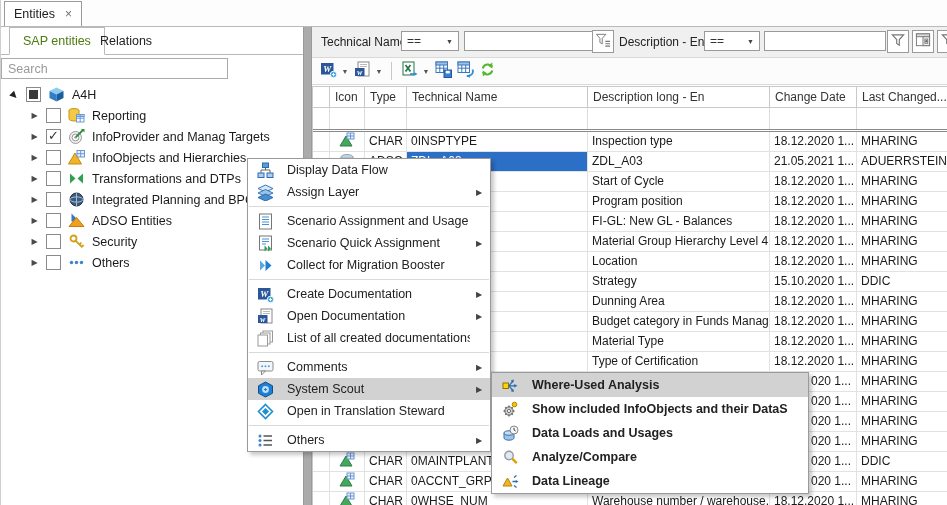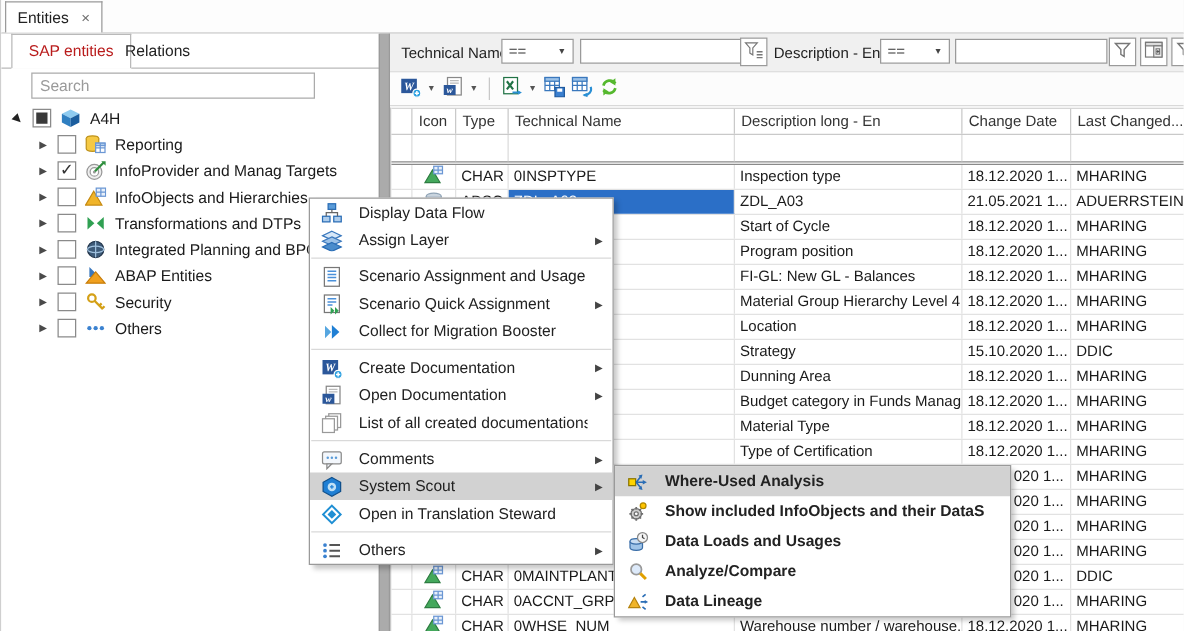--- a/index.html
+++ b/index.html
@@ -9,23 +9,23 @@
   
   .tabstrip{position:absolute;left:0;top:0;width:947px;height:26px;background:#fdfdfd;border-bottom:1px solid #b9b9b9;}
   .doc-tab{position:absolute;left:3px;top:1px;height:25px;background:#fff;border:1px solid #9a9a9a;border-bottom:none;
            display:flex;align-items:center;gap:10px;padding:0 9px;box-sizing:border-box;}
   .doc-tab .title{font-size:12.5px;color:#222;}
   .doc-tab .close{color:#6e6e6e;font-size:12px;line-height:12px;}
   
   .left-panel{position:absolute;left:0;top:27px;width:303px;height:478px;background:#fff;}
   .sub-tabs{position:absolute;left:0;top:0;width:303px;height:27px;border-bottom:1px solid #b9b9b9;background:#fff;}
   .sub-tab{position:absolute;top:0;height:27px;display:flex;align-items:center;padding:0 13px;box-sizing:border-box;font-size:12.5px;}
-  .sub-tab.active{left:8px;border:1px solid #b9b9b9;border-bottom:1px solid #fff;height:28px;color:#b91c1c;background:#fff;}
+  .sub-tab.active{left:8px;border:1px solid #b9b9b9;border-bottom:1px solid #fff;height:28px;color:#4d7c0f;background:#fff;}
   .sub-tab.inactive{left:86px;color:#222;}
-  .search{position:absolute;left:24px;top:31px;width:213px;height:19px;border:1px solid #ababab;padding:0 6px;
+  .search{position:absolute;left:0;top:31px;width:213px;height:19px;border:1px solid #ababab;padding:0 6px;
           font-family:"Liberation Sans",sans-serif;font-size:12.5px;color:#222;}
   .search::placeholder{color:#9a9a9a;}
   .tree{position:absolute;left:0;top:57px;width:303px;}
   .tree-row{height:21px;display:flex;align-items:center;}
   .tree-row.root{padding-left:7px;}
   .tree-row.child{padding-left:27px;}
   .expander{width:13px;text-align:center;color:#4a4a4a;font-size:8px;flex:none;}
   .expander.expanded{transform:rotate(45deg);color:#222;font-size:9px;}
   .checkbox{width:13px;height:13px;border:1px solid #8a8a8a;background:#fff;margin:0 7px 0 5px;position:relative;flex:none;box-sizing:content-box;}
   .checkbox.partial::after{content:"";position:absolute;left:2px;top:2px;right:2px;bottom:2px;background:#3a3a3a;}
@@ -177,21 +177,21 @@
         </div>
         <div class="tree-row child">
           <span class="expander">▶</span>
           <span class="checkbox unchecked"></span>
           <span class="tree-icon">
             <svg viewBox="0 0 17 17">
               <polygon points="3.5,1.5 11.5,9.5 3.5,9.5" fill="#3a78bd"></polygon>
               <polygon points="8.5,5.5 16,14.5 1,14.5" fill="#f0a01e" stroke="#c87d08"></polygon>
             </svg>
           </span>
-          <span class="tree-label">ABAP Entities</span>
+          <span class="tree-label">ADSO Entities</span>
         </div>
         <div class="tree-row child">
           <span class="expander">▶</span>
           <span class="checkbox unchecked"></span>
           <span class="tree-icon">
             <svg viewBox="0 0 17 17">
               <circle cx="5.5" cy="5.5" r="3" fill="none" stroke="#d4a017" stroke-width="1.8"></circle>
               <path d="M7.8 7.8l6.5 6.5M11.5 11.5l1.8-1.8M13.8 13.8l1.8-1.8" stroke="#d4a017" stroke-width="1.8" fill="none"></path>
             </svg>
           </span>

